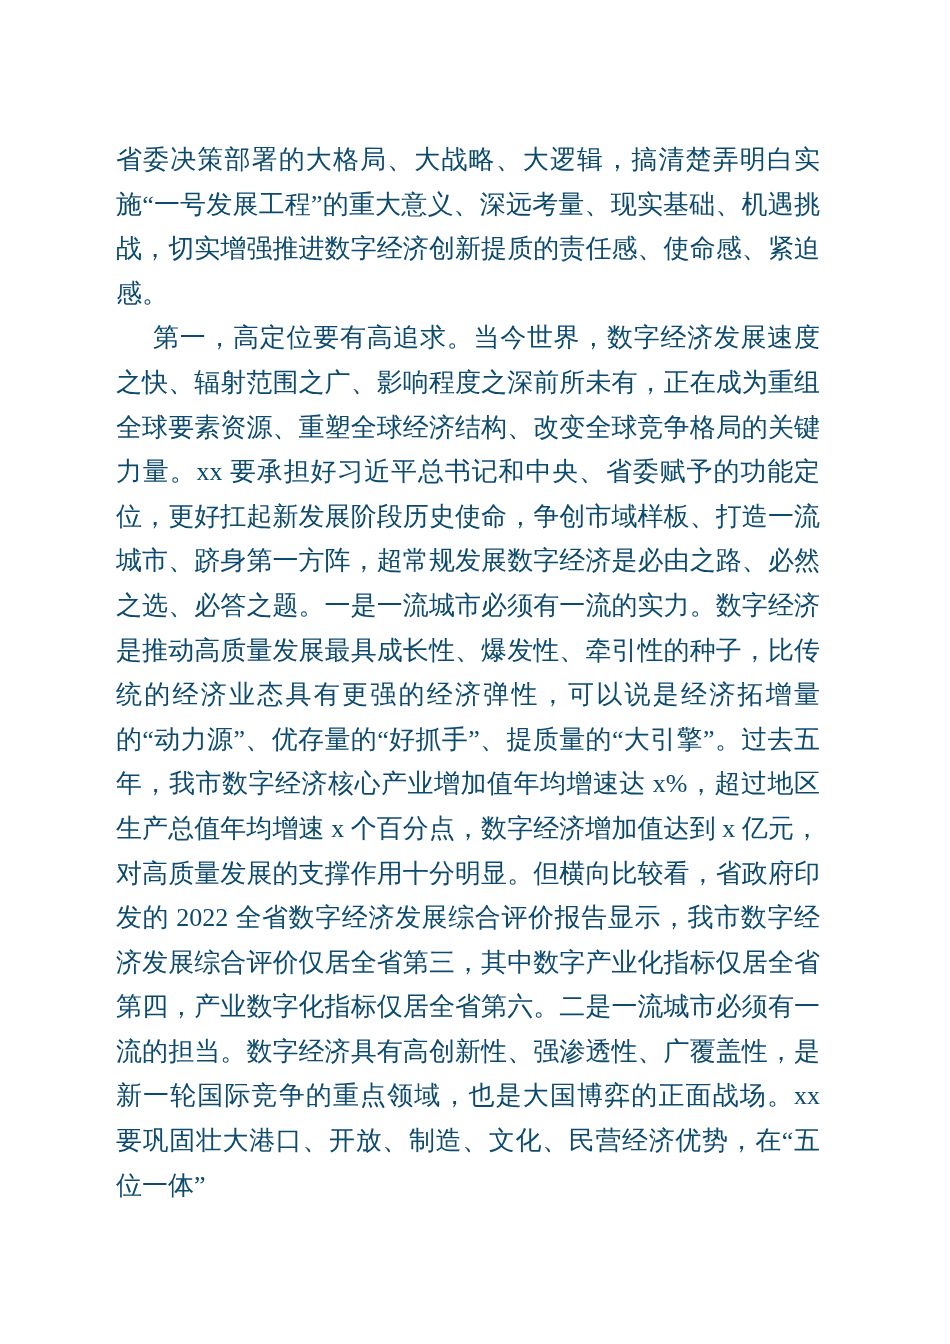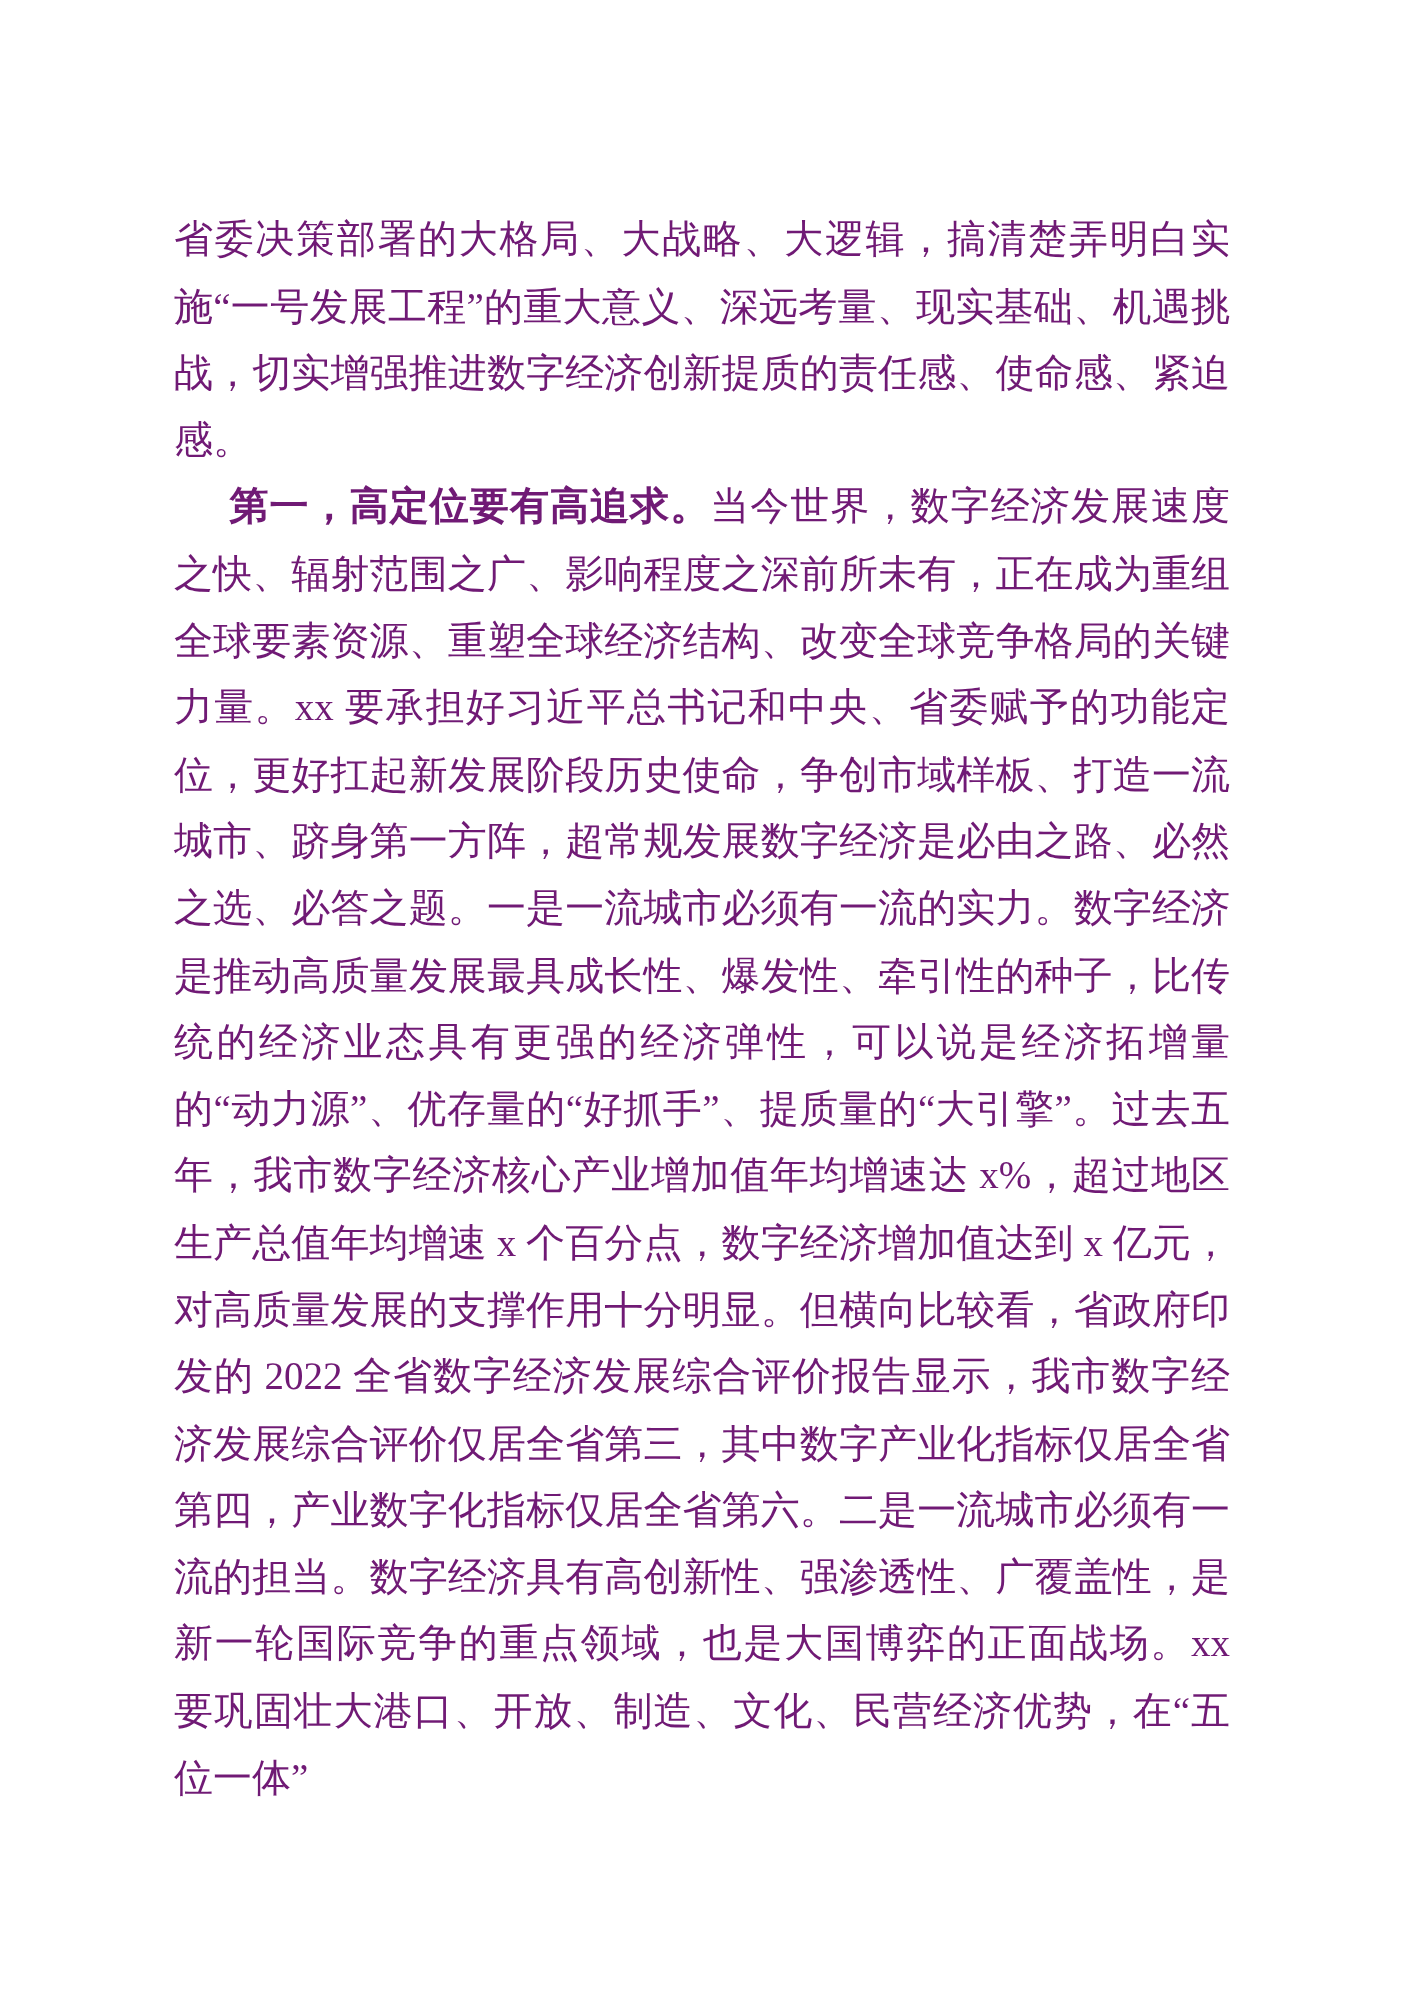--- a/index.html
+++ b/index.html
@@ -33,24 +33,24 @@
     font-weight: 400;
   }
   .text-block p {
     margin: 0;
     padding: 0;
   }
   .text-block p.indented {
     text-indent: 37px;
   }
   .run { font-weight: 400; }
-  .run.bold { font-weight: 700; }
+  .run.bold { font-weight: 400; }
 </style>
 </head>
 <body style="background: rgb(255, 255, 255);">
 
 <div class="page">
-  <div class="text-block" style="color: #701a75;">
+  <div class="text-block" style="color: #0c4a6e;">
 
   <p><span class="run">省委决策部署的大格局、大战略、大逻辑，搞清楚弄明白实施“一号发展工程”的重大意义、深远考量、现实基础、机遇挑战，切实增强推进数字经济创新提质的责任感、使命感、紧迫感。</span></p>
       <p class="indented"><span class="run bold">第一，高定位要有高追求。</span><span class="run">当今世界，数字经济发展速度之快、辐射范围之广、影响程度之深前所未有，正在成为重组全球要素资源、重塑全球经济结构、改变全球竞争格局的关键力量。xx 要承担好习近平总书记和中央、省委赋予的功能定位，更好扛起新发展阶段历史使命，争创市域样板、打造一流城市、跻身第一方阵，超常规发展数字经济是必由之路、必然之选、必答之题。一是一流城市必须有一流的实力。数字经济是推动高质量发展最具成长性、爆发性、牵引性的种子，比传统的经济业态具有更强的经济弹性，可以说是经济拓增量的“动力源”、优存量的“好抓手”、提质量的“大引擎”。过去五年，我市数字经济核心产业增加值年均增速达 x%，超过地区生产总值年均增速 x 个百分点，数字经济增加值达到 x 亿元，对高质量发展的支撑作用十分明显。但横向比较看，省政府印发的 2022 全省数字经济发展综合评价报告显示，我市数字经济发展综合评价仅居全省第三，其中数字产业化指标仅居全省第四，产业数字化指标仅居全省第六。二是一流城市必须有一流的担当。数字经济具有高创新性、强渗透性、广覆盖性，是新一轮国际竞争的重点领域，也是大国博弈的正面战场。xx 要巩固壮大港口、开放、制造、文化、民营经济优势，在“五位一体”</span></p>
     </div>
 </div>
 
 </body></html>

